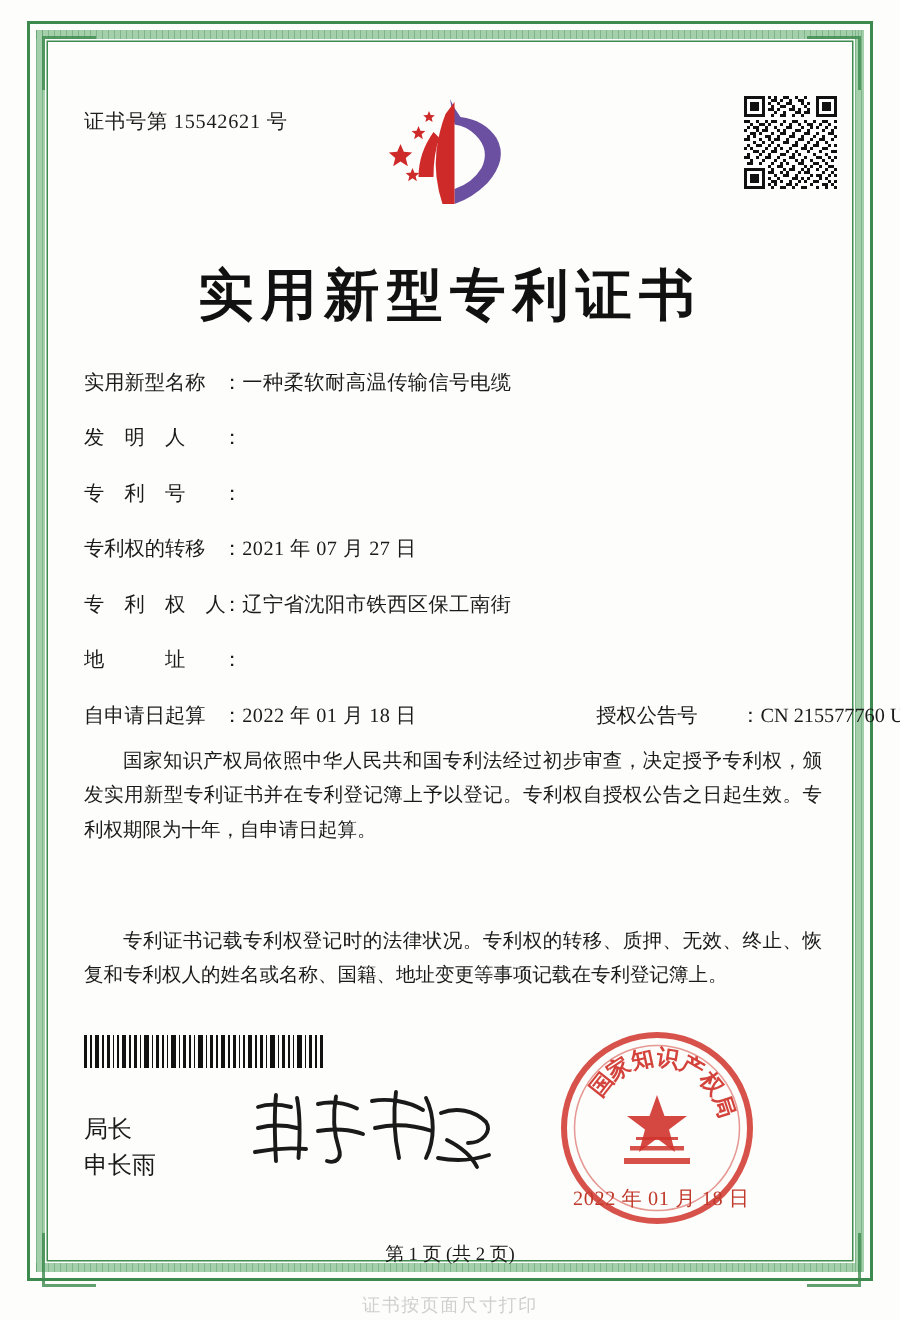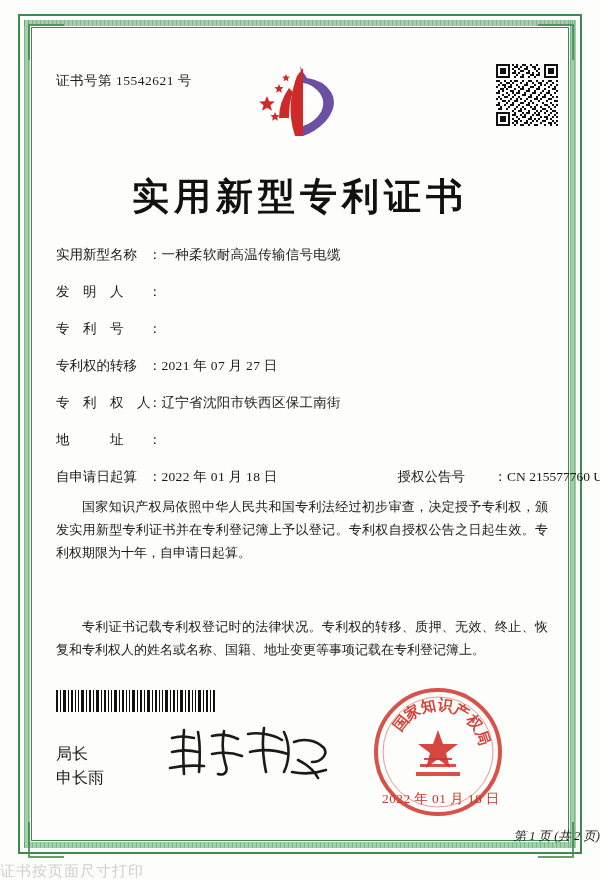--- a/index.html
+++ b/index.html
@@ -208,31 +208,30 @@
     color: #c0392b;
     letter-spacing: .4px;
     font-family: "Liberation Serif", serif;
   }
 
   
   .page-num {
     position: absolute;
     left: 0; top: 828px;
     width: 600px;
-    text-align: right;
+    text-align: center;
     font-size: 12.5px;
     color: #1a1a1a;
-    font-style: italic;
   }
   .footer-faint {
     position: absolute;
     left: 0; top: 862px;
     width: 600px;
-    text-align: left;
-    font-size: 15px;
+    text-align: center;
+    font-size: 12px;
     color: #cfcfcf;
     letter-spacing: 1px;
   }
 </style>
 </head>
 <body>
 
 <div class="page">
 
   <div class="border-outer"></div>

